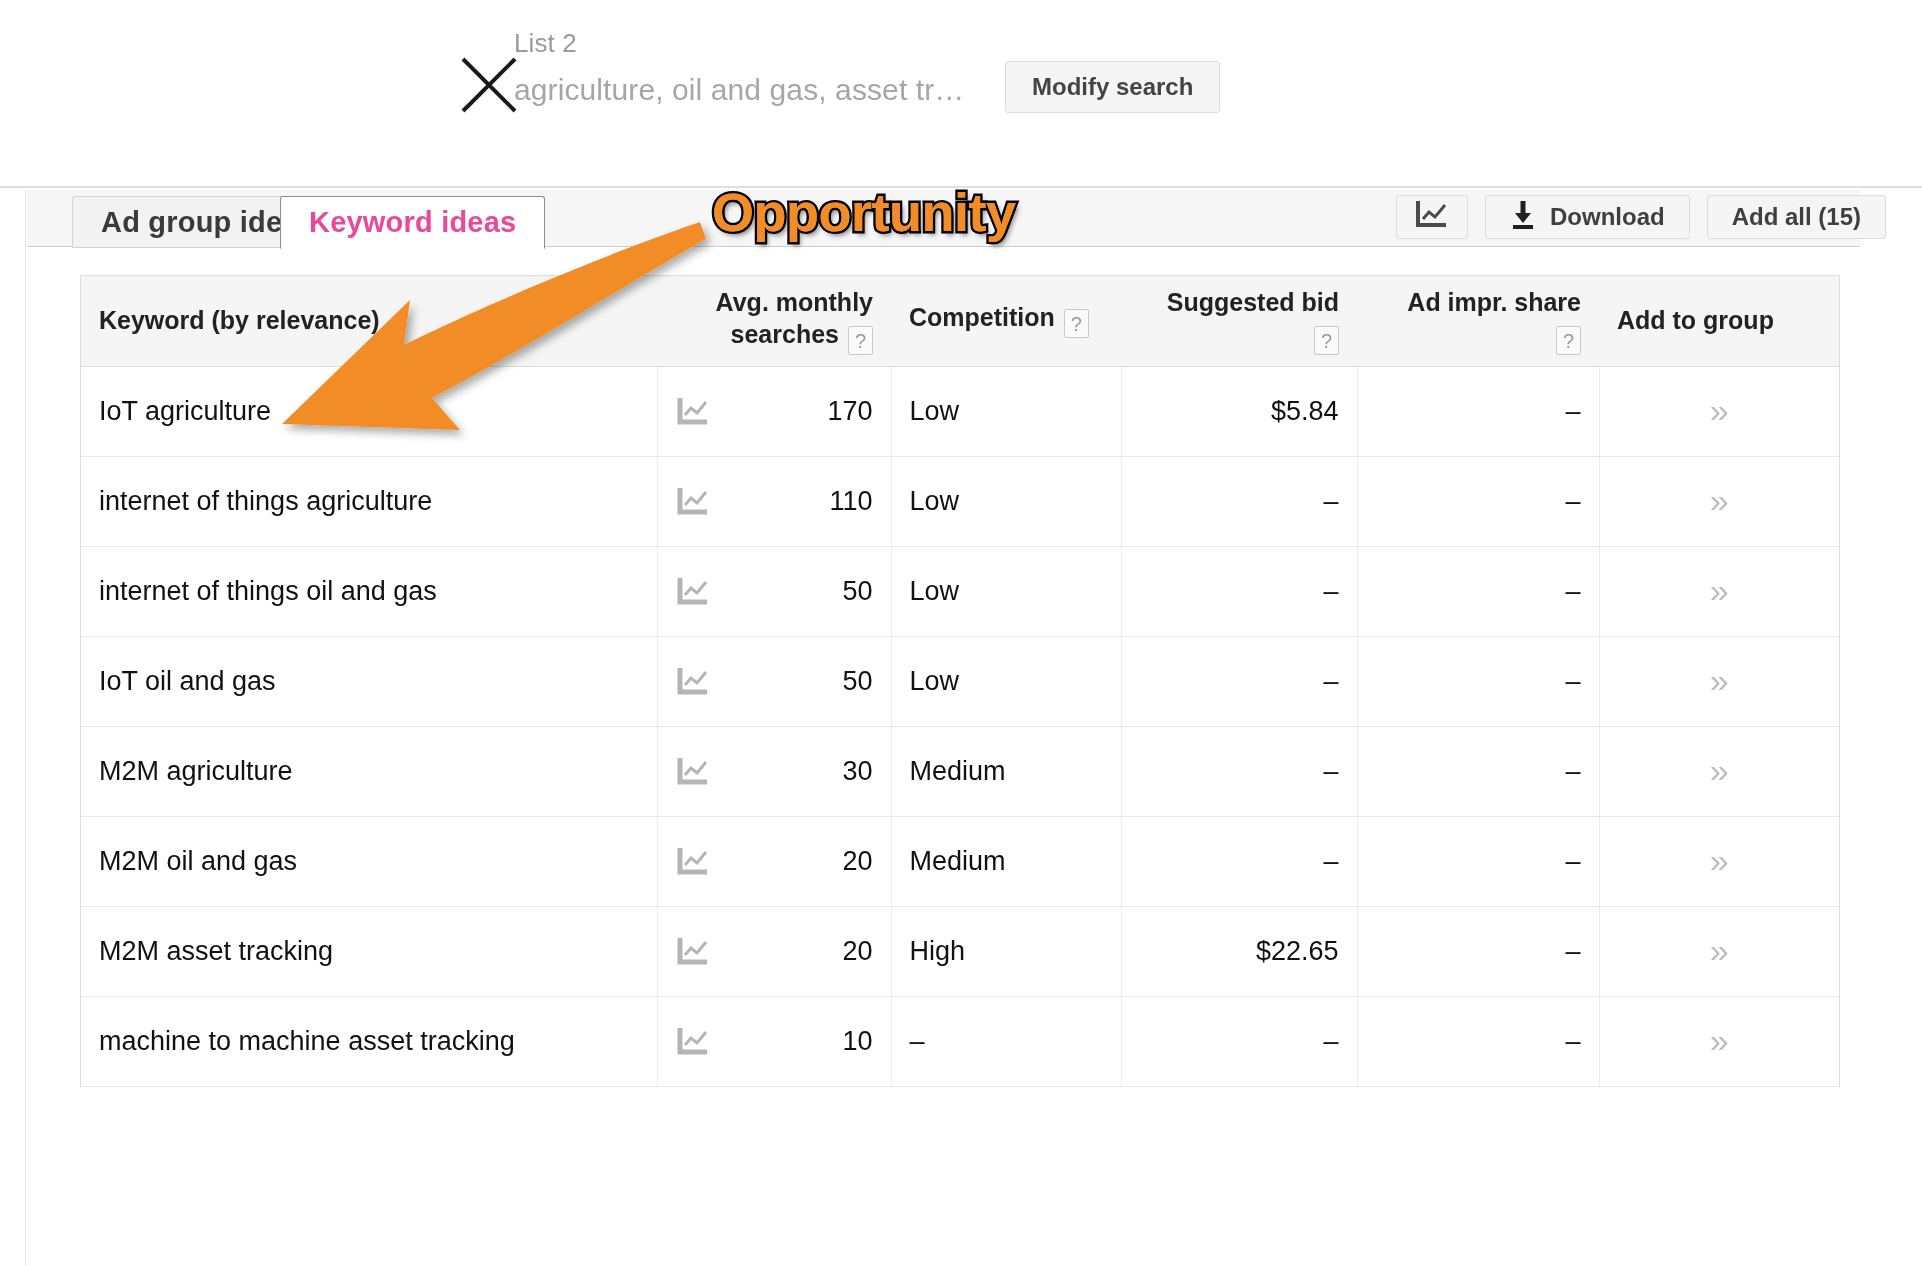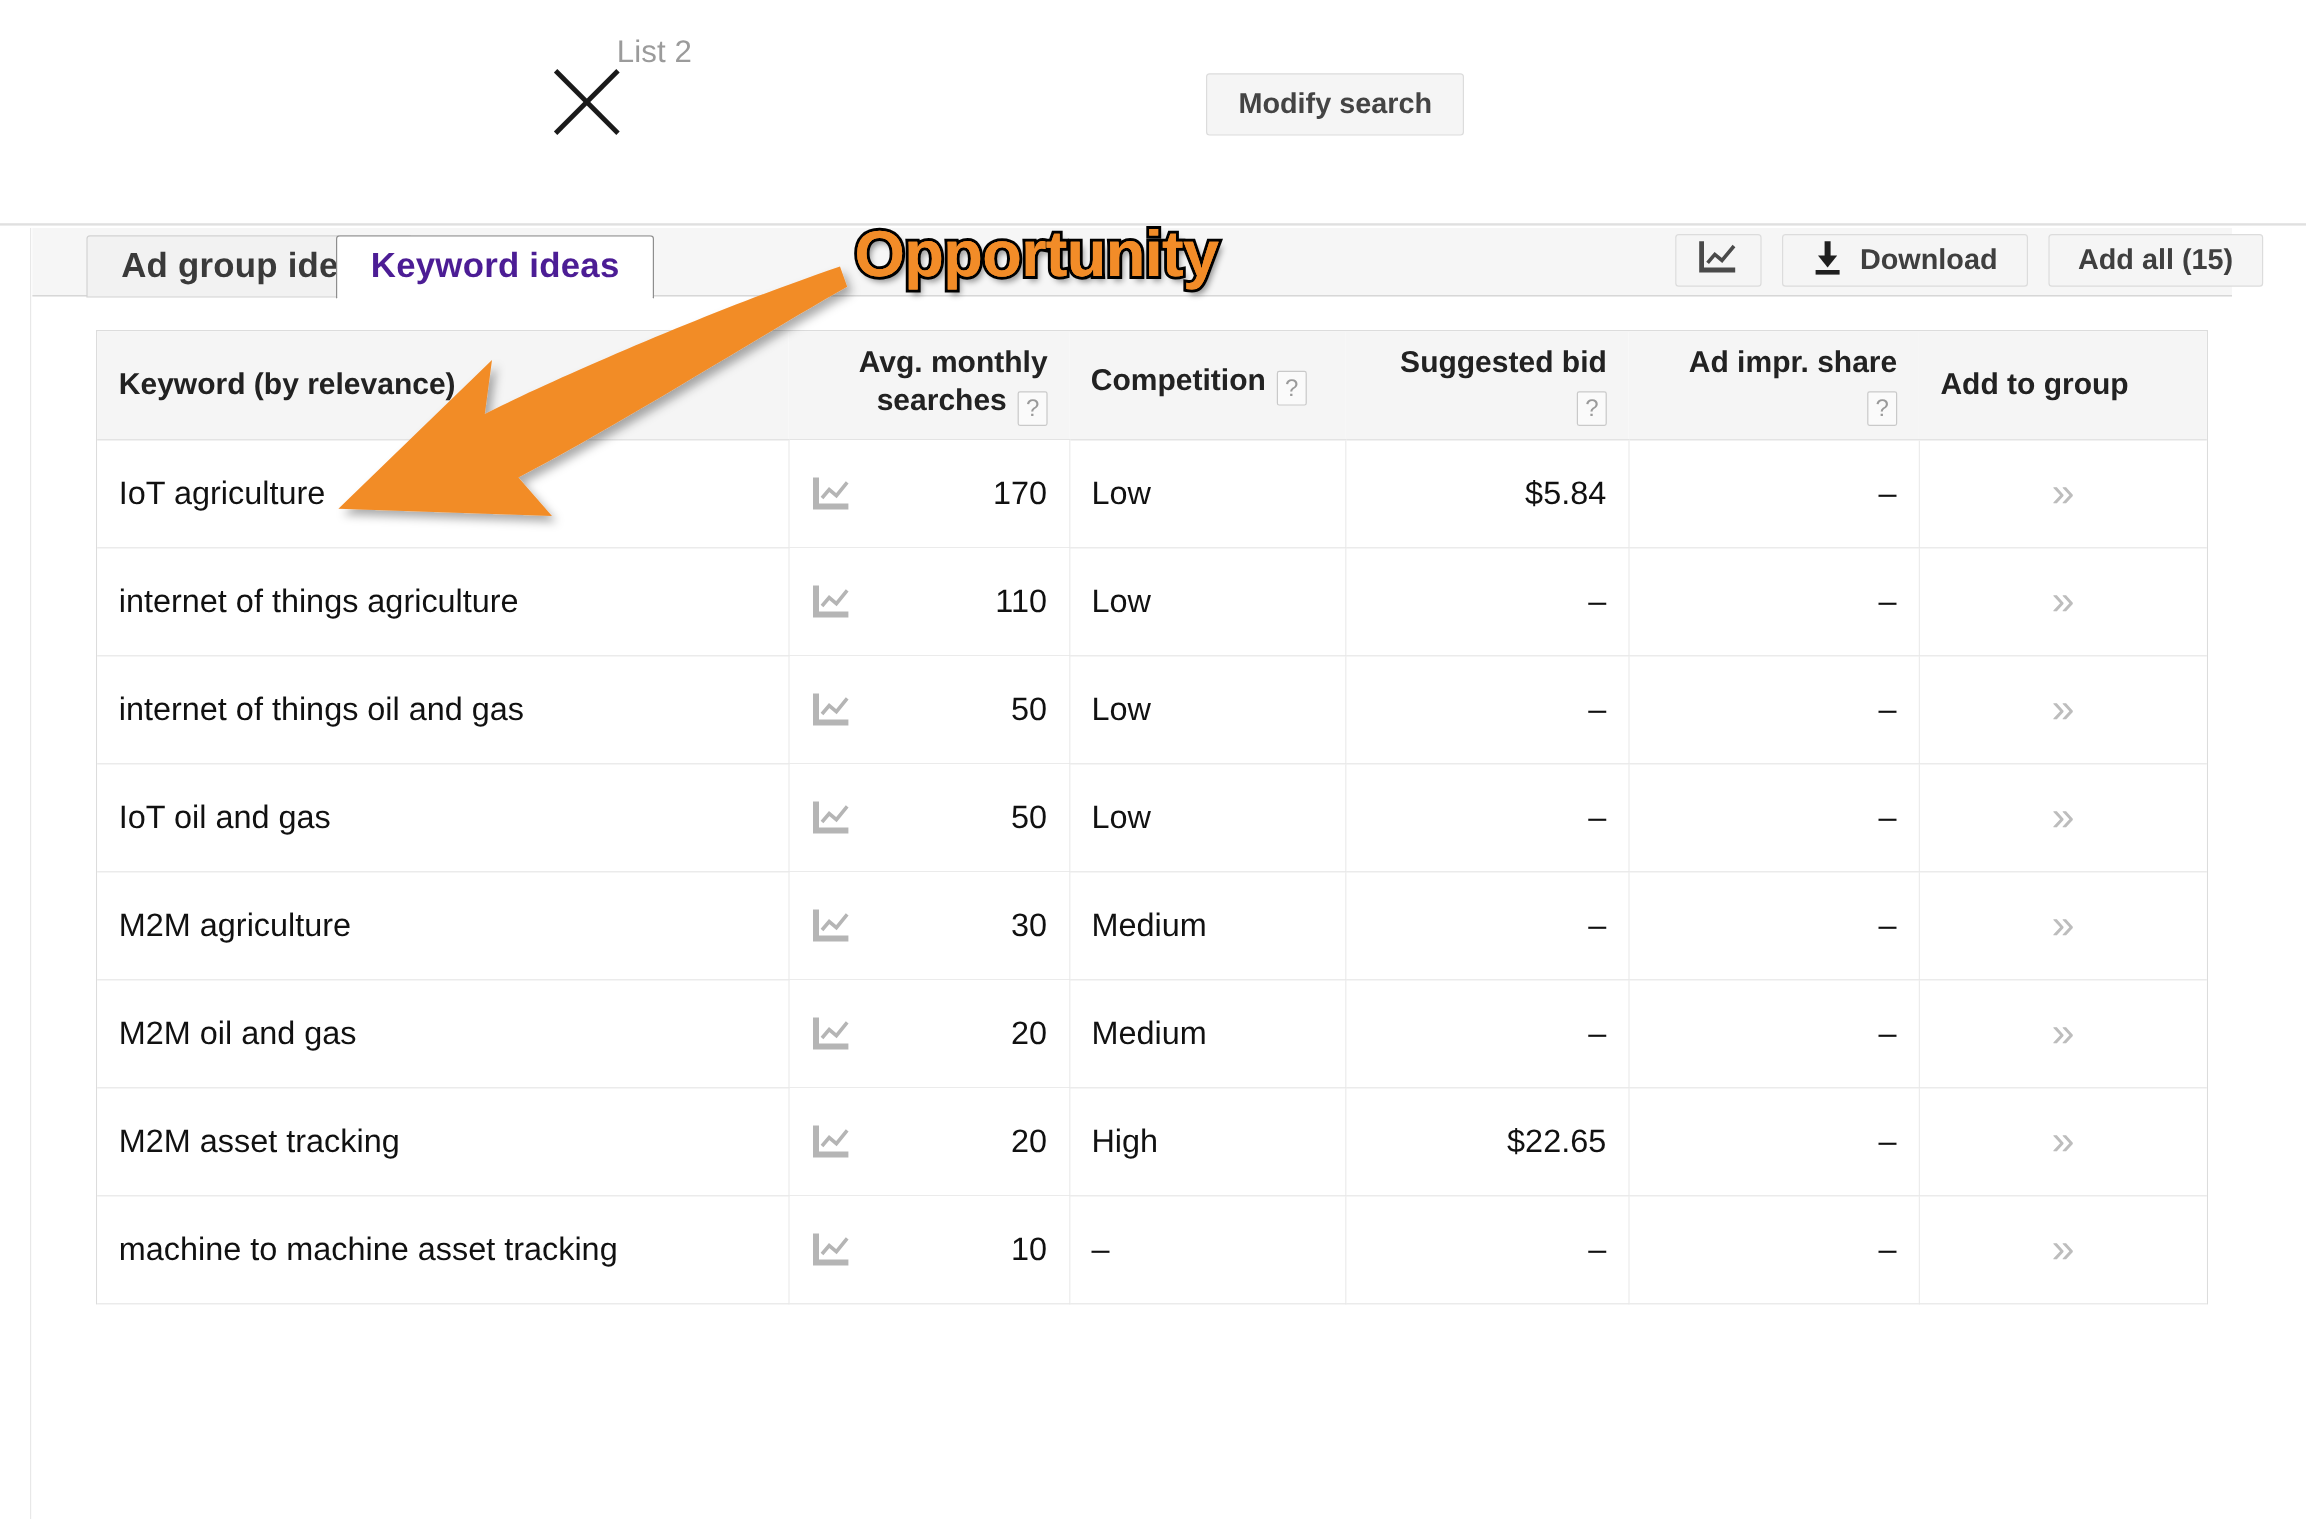--- a/index.html
+++ b/index.html
@@ -64,21 +64,21 @@
   .tab {
     position: absolute; top: 6px; height: 52px;
     display: flex; align-items: center; justify-content: center;
     padding: 0 28px;
     font-size: 29px; font-weight: bold; letter-spacing: .2px;
     border: 1px solid #d2d2d2; border-radius: 3px 3px 0 0;
     cursor: pointer; white-space: nowrap;
   }
   .tab.inactive { left: 45px; background: #f2f2f2; color: #3a3a3a; }
   .tab.active {
-    left: 253px; background: #ffffff; color: #4c1d95;
+    left: 253px; background: #ffffff; color: #ec4899;
     border: 1px solid #8e8e8e; border-bottom: 1px solid #ffffff;
     height: 53px; z-index: 4;
   }
 
   .toolbtns { position: absolute; right: 36px; top: 195px; display: flex; gap: 17px; z-index:3; }
   .tbtn {
     height: 44px; display: flex; align-items: center; justify-content: center;
     gap: 14px; padding: 0 24px;
     background: #f5f5f5; border: 1px solid #dcdcdc; border-radius: 3px;
     font-size: 24px; font-weight: bold; color: #3f3f3f; cursor: pointer; white-space: nowrap;
@@ -166,20 +166,21 @@
 
     <div class="x-sep">
       <svg width="62" height="62" viewBox="0 0 62 62">
         <line x1="5" y1="5" x2="57" y2="57" stroke="#1a1a1a" stroke-width="4"></line>
         <line x1="57" y1="5" x2="5" y2="57" stroke="#1a1a1a" stroke-width="4"></line>
       </svg>
     </div>
 
     <div class="list-block" id="list2">
       <div class="list-title">List 2</div>
+      <div class="list-value">agriculture, oil and gas, asset tr…</div>
     </div>
 
     <div class="modify-btn">Modify search</div>
   </div>
 
   <div class="left-rail"></div>
   <div class="panel"></div>
   <div class="panel-right-shadow"></div>
 
   <div class="tabstrip">

